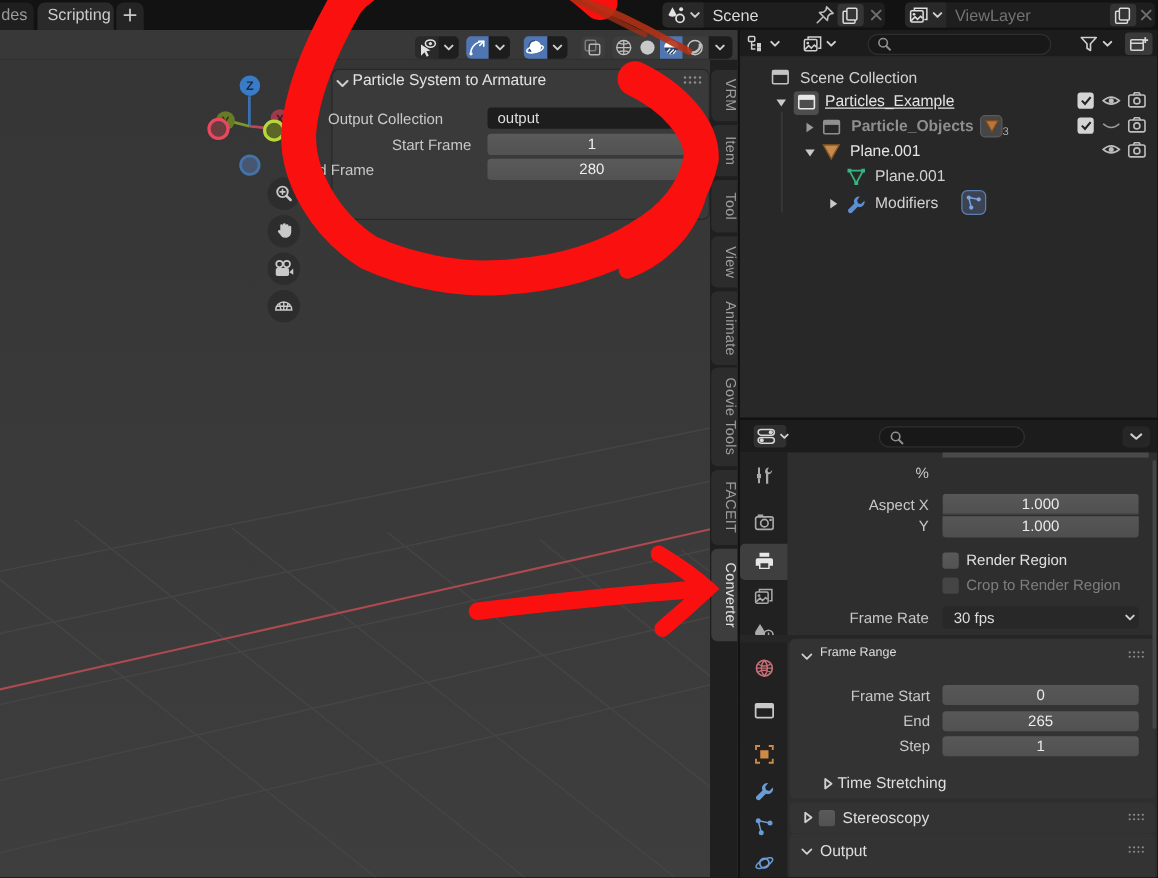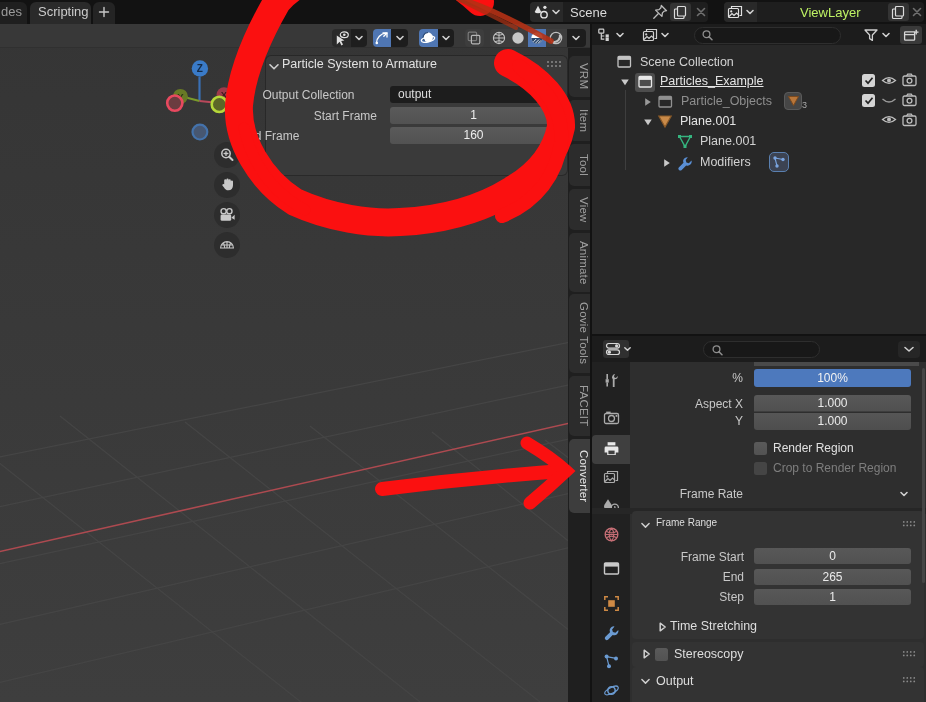--- a/index.html
+++ b/index.html
@@ -53,21 +53,21 @@
   <div class="abs" style="left:724px;top:2px;width:33px;height:20px;background:#292929;border-radius:4px 0 0 4px;"></div>
   <svg class="abs" style="left:727px;top:4px;" width="16" height="16" viewBox="0 0 16 16">
     <rect x="1.5" y="4.5" width="10" height="9" rx="1" fill="none" stroke="#e0e0e0" stroke-width="1.2"></rect>
     <path d="M4.5 4.5v-2h10v9h-2" fill="none" stroke="#e0e0e0" stroke-width="1.2"></path>
     <circle cx="4.2" cy="7.4" r="1.1" fill="#e0e0e0"></circle>
     <path d="M2 12.5l3-3 2 2 2.5-2.5 1.5 1.5" fill="none" stroke="#e0e0e0" stroke-width="1.2"></path>
   </svg>
   <svg class="abs" style="left:745px;top:8px;" width="10" height="8" viewBox="0 0 10 8">
         <path d="M2 2.5l3 3 3-3" class="chev"></path>
       </svg>
-  <div class="abs" style="left:764px;top:5px;color:#bef264;font-size:13px;margin-left:36px;">ViewLayer</div>
+  <div class="abs" style="left:764px;top:5px;color:#737373;font-size:13px;">ViewLayer</div>
   <div class="abs" style="left:888px;top:3px;width:21px;height:18px;background:#343434;border-radius:3px;"></div>
   <svg class="abs" style="left:891px;top:5px;" width="15" height="15" viewBox="0 0 15 15">
     <rect x="4.5" y="1.5" width="8" height="9.5" rx="1" fill="none" stroke="#dcdcdc" stroke-width="1.2"></rect>
     <path d="M4.5 4H2.5a1 1 0 0 0-1 1v7.5a1 1 0 0 0 1 1H10a1 1 0 0 0 1-1v-1.5" fill="none" stroke="#dcdcdc" stroke-width="1.2"></path>
   </svg>
   <svg class="abs" style="left:911px;top:6px;" width="12" height="12" viewBox="0 0 12 12">
         <path d="M2.5 2.5l7 7M9.5 2.5l-7 7" stroke="#6f6f6f" stroke-width="1.6" stroke-linecap="round"></path>
       </svg>
 </div>
 <div class="abs" style="left:0;top:24px;width:590px;height:678px;background:linear-gradient(#353535,#3e3e3e);overflow:hidden;">
@@ -206,21 +206,21 @@
           <circle cx="6" cy="6" r="1"></circle>
           <circle cx="10" cy="6" r="1"></circle>
           <circle cx="14" cy="6" r="1"></circle>
         </g>
   </svg>
   <div class="abs" style="left:240px;top:64px;width:137px;text-align:center;color:#c8c8c8;font-size:12px;">Output Collection</div>
   <div class="abs" style="left:390px;top:62px;width:167px;height:17px;background:#1d1d1d;border-radius:3px;color:#dddddd;font-size:12px;padding:1px 0 0 8px;">output</div>
   <div class="abs" style="left:240px;top:84.5px;width:137px;text-align:right;color:#c8c8c8;font-size:12px;">Start Frame</div>
   <div class="abs" style="left:390px;top:83px;width:167px;height:16.5px;background:linear-gradient(#5a5a5a,#525252);border-radius:3px;color:#eeeeee;font-size:12px;text-align:center;padding-top:1px;">1</div>
   <div class="abs" style="left:240px;top:104.5px;width:137px;color:#c8c8c8;font-size:12px;">End Frame</div>
-  <div class="abs" style="left:390px;top:103px;width:167px;height:16.5px;background:linear-gradient(#5a5a5a,#525252);border-radius:3px;color:#eeeeee;font-size:12px;text-align:center;padding-top:1px;">160</div>
+  <div class="abs" style="left:390px;top:103px;width:167px;height:16.5px;background:linear-gradient(#5a5a5a,#525252);border-radius:3px;color:#eeeeee;font-size:12px;text-align:center;padding-top:1px;">280</div>
 
   <div class="abs" style="left:568px;top:24px;width:22px;height:654px;background:#1f1f1f;"></div>
   <div class="abs tab" style="left:569px;top:32px;height:41px;">VRM</div>
   <div class="abs tab" style="left:569px;top:76px;height:41px;">Item</div>
   <div class="abs tab" style="left:569px;top:120px;height:42px;">Tool</div>
   <div class="abs tab" style="left:569px;top:165px;height:41px;">View</div>
   <div class="abs tab" style="left:569px;top:209px;height:59px;">Animate</div>
   <div class="abs tab" style="left:569px;top:270px;height:79px;">Govie Tools</div>
   <div class="abs tab" style="left:569px;top:352px;height:60px;">FACEIT</div>
   <div class="abs tab tabactive" style="left:569px;top:415px;height:74px;">Converter</div>
@@ -302,21 +302,21 @@
     <circle cx="7.5" cy="7.7" r="2.4" fill="none" stroke="#bdbdbd" stroke-width="1.3"></circle>
   </svg>
 
   <svg class="abs" style="left:51px;top:73px;" width="9" height="10" viewBox="0 0 9 10">
         <path d="M2.2 1.2 L7.8 5 L2.2 8.8z" fill="#9a9a9a"></path>
       </svg>
   <svg class="abs" style="left:66px;top:71px;" width="15" height="14" viewBox="0 0 15 14">
     <rect x="1" y="1.5" width="12.5" height="10.5" rx="1" fill="none" stroke="#909090" stroke-width="1.3"></rect>
     <rect x="1" y="1.5" width="12.5" height="3.4" fill="#909090"></rect>
   </svg>
-  <div class="abs" style="left:89px;top:70px;color:#8e8e8e;font-size:12.5px;">Particle_Objects</div>
+  <div class="abs" style="left:89px;top:70px;color:#8e8e8e;font-size:12.5px;font-weight:bold;">Particle_Objects</div>
   <div class="abs" style="left:192px;top:68px;width:18px;height:18px;background:#464646;border:1px solid #5a5a5a;border-radius:4px;"></div>
   <svg class="abs" style="left:195px;top:71px;" width="13" height="12" viewBox="0 0 13 12">
         <path d="M1.5 1.5 h10 L6.5 10.5z" fill="#b8763a" stroke="#7c4a1e" stroke-width="1"></path>
       </svg>
   <div class="abs" style="left:210px;top:76px;color:#aaaaaa;font-size:9px;">3</div>
   <div class="abs" style="left:270px;top:70px;width:13px;height:13px;background:#d4d4d4;border-radius:2.5px;"></div>
   <svg class="abs" style="left:272px;top:72px;" width="10" height="9" viewBox="0 0 10 9">
         <path d="M1.5 4.5l2.5 2.7 4.5-5.5" fill="none" stroke="#222" stroke-width="1.7"></path>
       </svg>
   <svg class="abs" style="left:289px;top:72px;" width="16" height="10" viewBox="0 0 16 10">
@@ -455,30 +455,30 @@
     <path d="M3.6 3.6 L13 5.4 M3.6 3.6 L6 13.2" stroke="#6b9bd2" stroke-width="1.2"></path>
   </svg>
 
   <svg class="abs" style="left:11px;top:346px;" width="17" height="17" viewBox="0 0 17 17">
     <circle cx="8.5" cy="8.5" r="3.7" fill="none" stroke="#6b9bd2" stroke-width="1.5"></circle>
     <ellipse cx="8.5" cy="8.5" rx="7.4" ry="2.9" fill="none" stroke="#6b9bd2" stroke-width="1.2" transform="rotate(-28 8.5 8.5)"></ellipse>
   </svg>
 
   <div class="abs" style="left:162px;top:26px;width:165px;height:3.5px;background:#4a4a4a;"></div>
   <div class="abs" style="left:120px;top:35px;width:31px;text-align:right;color:#c8c8c8;font-size:12px;">%</div>
-  <div class="abs" style="left:162px;top:33px;width:157px;height:18px;background:#4d79bd;border-radius:3px;color:#f2f2f2;font-size:12px;text-align:center;padding-top:1.5px;">100%</div>
   <div class="abs" style="left:60px;top:61px;width:91px;text-align:right;color:#c8c8c8;font-size:12px;">Aspect X</div>
   <div class="abs" style="left:162px;top:59px;width:157px;height:17px;background:linear-gradient(#585858,#505050);border-radius:3px 3px 0 0;border-bottom:1px solid #3e3e3e;color:#ebebeb;font-size:12px;text-align:center;padding-top:1px;">1.000</div>
   <div class="abs" style="left:60px;top:78px;width:91px;text-align:right;color:#c8c8c8;font-size:12px;">Y</div>
   <div class="abs" style="left:162px;top:77px;width:157px;height:17px;background:linear-gradient(#565656,#4e4e4e);border-radius:0 0 3px 3px;color:#ebebeb;font-size:12px;text-align:center;padding-top:1px;">1.000</div>
   <div class="abs" style="left:162px;top:106px;width:13px;height:13px;background:linear-gradient(#5a5a5a,#525252);border-radius:2.5px;"></div>
   <div class="abs" style="left:181px;top:105px;color:#e0e0e0;font-size:12px;">Render Region</div>
   <div class="abs" style="left:162px;top:126px;width:13px;height:13px;background:#454545;border-radius:2.5px;"></div>
   <div class="abs" style="left:181px;top:125px;color:#7e7e7e;font-size:12px;">Crop to Render Region</div>
   <div class="abs" style="left:60px;top:151px;width:91px;text-align:right;color:#c8c8c8;font-size:12px;">Frame Rate</div>
+  <div class="abs" style="left:162px;top:149px;width:157px;height:17.5px;background:#282828;border-radius:3.5px;color:#dcdcdc;font-size:12px;padding:1.5px 0 0 9px;">30 fps</div>
   <svg class="abs" style="left:307px;top:154px;" width="10" height="8" viewBox="0 0 10 8">
         <path d="M2 2.5l3 3 3-3" class="chev"></path>
       </svg>
 
   <div class="abs" style="left:0;top:172px;width:334px;height:6px;background:#262626;"></div>
   <div class="abs" style="left:40px;top:175px;width:292px;height:128px;background:#333333;border-radius:4px;"></div>
   <svg class="abs" style="left:48px;top:185px;" width="11" height="9" viewBox="0 0 12 10">
         <path d="M2 2.8l4 4 4-4" class="chev"></path>
       </svg>
   <div class="abs" style="left:64px;top:181px;color:#dedede;font-size:10px;">Frame Range</div>

